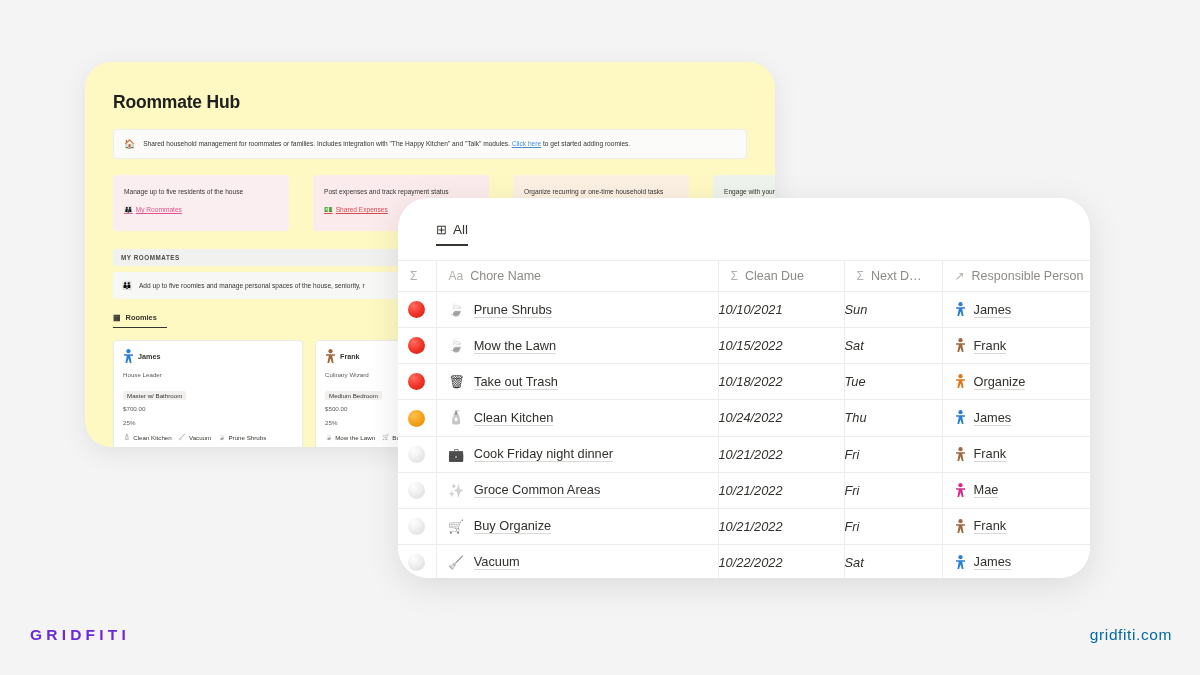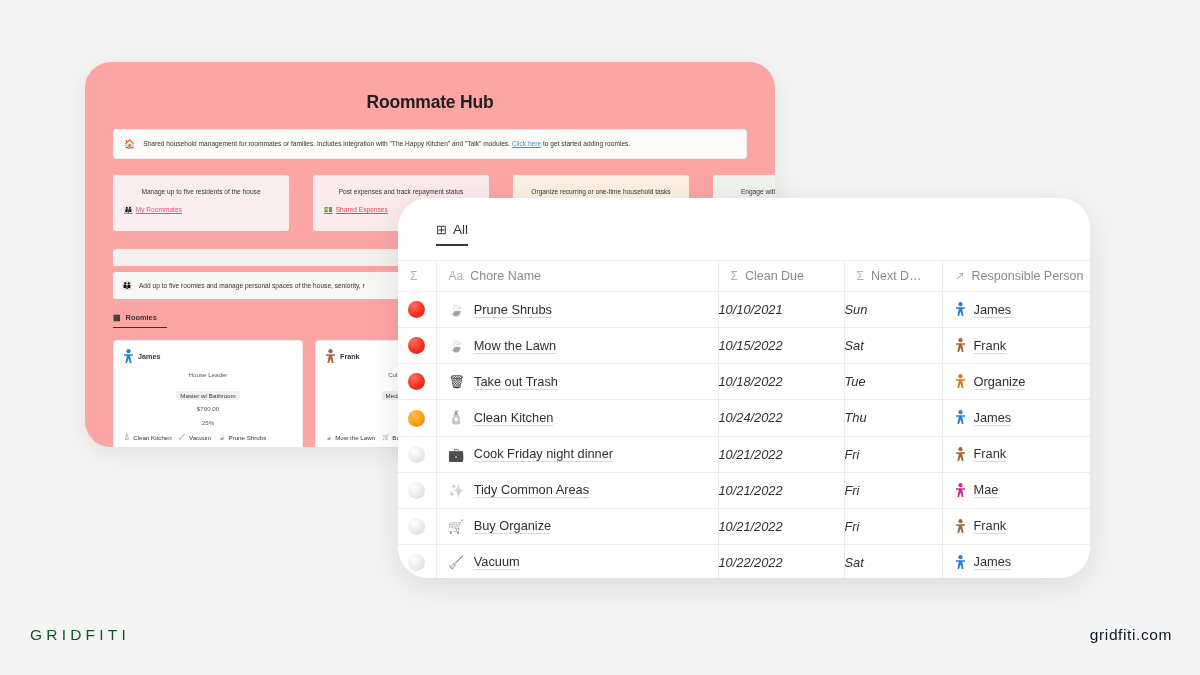--- a/index.html
+++ b/index.html
@@ -17,25 +17,24 @@
     -webkit-font-smoothing: antialiased;
   }
 
   
   .back-panel {
     position: absolute;
     left: 85px;
     top: 62px;
     width: 690px;
     height: 385px;
-    background: #fca5a5;
+    background: #fef9c3;
     border-radius: 26px;
     box-shadow: 0 6px 26px rgba(0,0,0,0.08);
     overflow: hidden;
-    text-align: center;
   }
 
   .back-inner {
     padding: 30px 28px 0 28px;
   }
 
   .page-title {
     font-size: 17.5px;
     font-weight: bold;
     color: #20211f;
@@ -296,29 +295,29 @@
 
   
   .pico { width: 11px; height: 15px; flex: none; display: block; }
 
   
   .wm-left {
     position: absolute;
     left: 30px; top: 626px;
     font-size: 15.5px;
     letter-spacing: 4.2px;
-    color: #14532d;
-    font-weight: 400;
+    color: #6d28d9;
+    font-weight: 700;
   }
   .wm-right {
     position: absolute;
     right: 28px; top: 626px;
     font-size: 15.5px;
     letter-spacing: 0.6px;
-    color: #0f172a;
+    color: #0369a1;
   }
 </style>
 </head>
 <body>
 
 <div class="back-panel">
   <div class="back-inner">
 
     <div class="page-title">Roommate Hub</div>
 
@@ -578,21 +577,21 @@
                 </svg>
                 <span class="p-text">Frank</span>
               </div>
             </td>
           </tr>
           <tr>
             <td class="status-cell"><span class="dot gray"></span></td>
             <td>
               <div class="name-cell">
                 <span class="chore-emoji">✨</span>
-                <span class="chore-text">Tidy Common Areas</span>
+                <span class="chore-text">Groce Common Areas</span>
               </div>
             </td>
             <td class="cell-pad">10/21/2022</td>
             <td class="cell-pad">Fri</td>
             <td>
               <div class="person-cell">
                 <svg class="pico" viewBox="0 0 11 15">
                   <circle cx="5.5" cy="2.2" r="2.1" fill="#d62a8a"></circle>
                   <path d="M1 5.2h9v1.6H7.2L8.6 14H6.9L5.5 9.4 4.1 14H2.4l1.4-7.2H1z" fill="#d62a8a"></path>
                 </svg>

